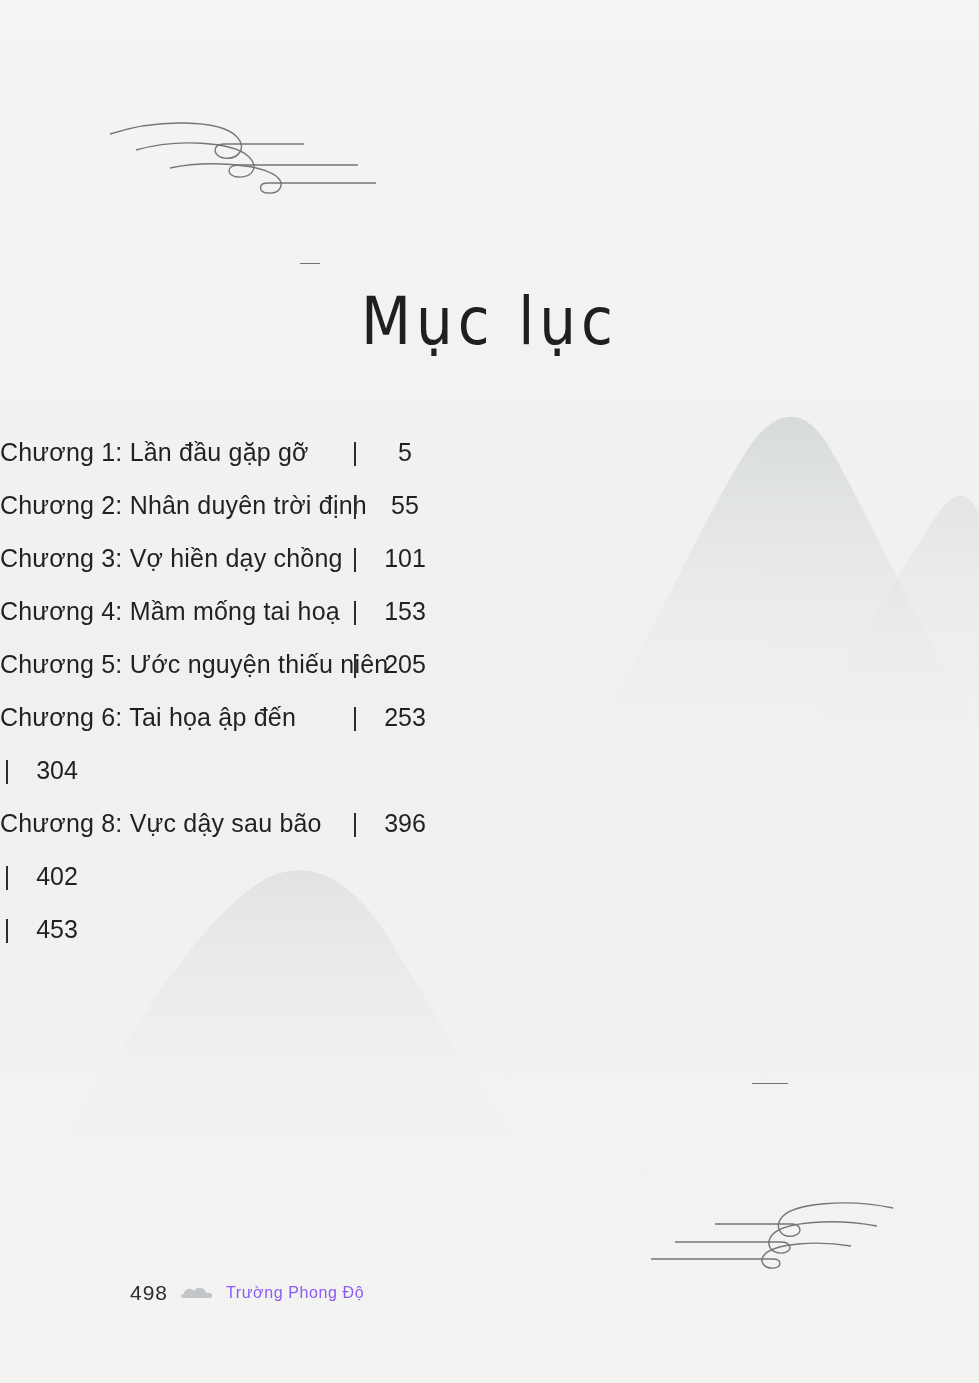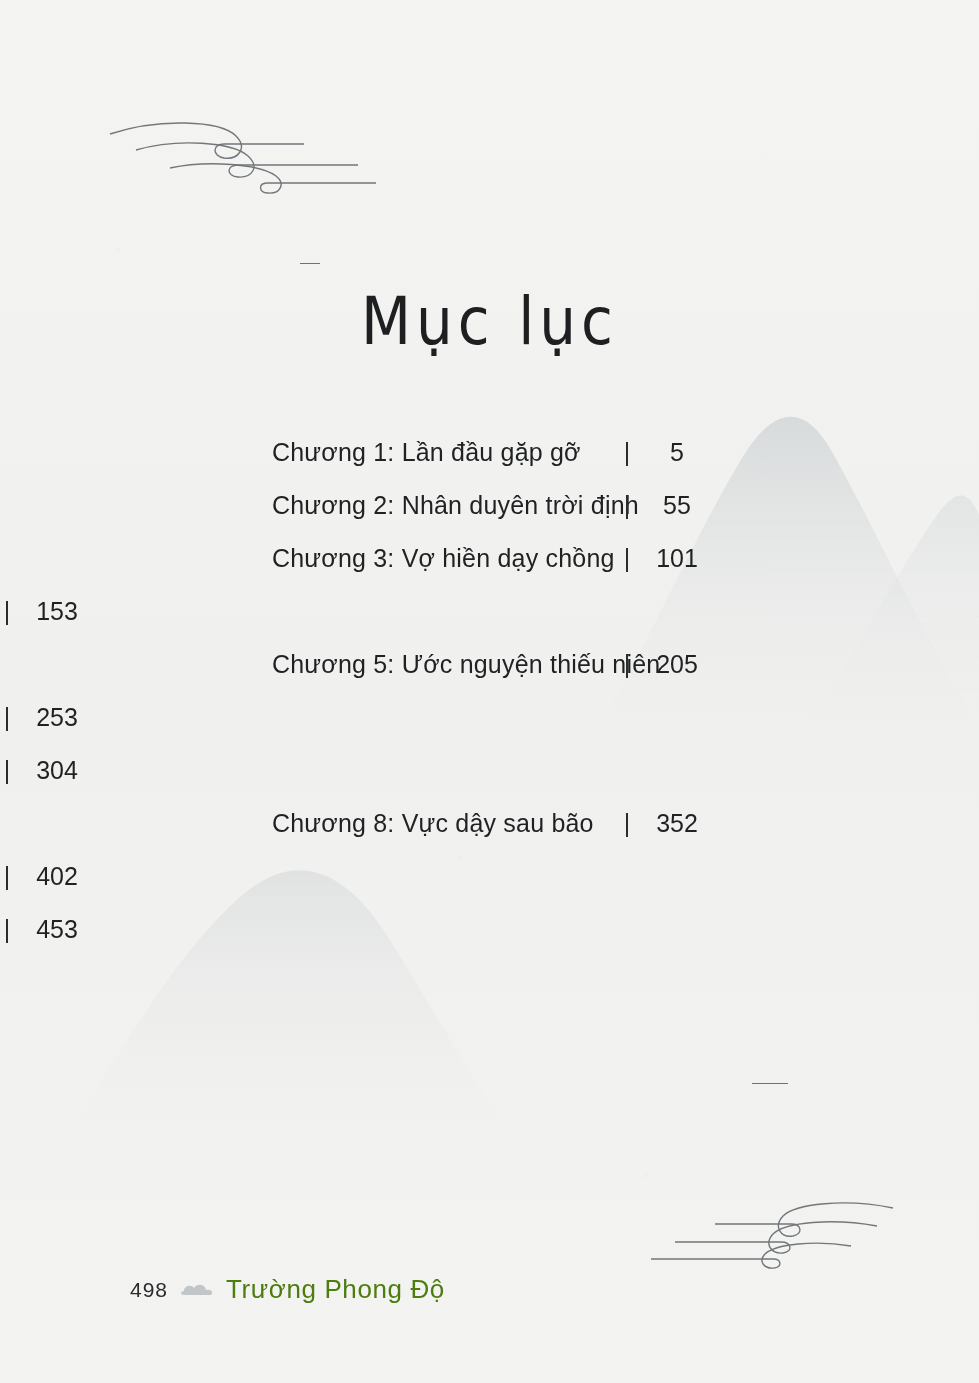--- a/index.html
+++ b/index.html
@@ -92,21 +92,20 @@
   .toc-row {
     display: flex;
     align-items: baseline;
     height: 53px;
     font-size: 25px;
     color: #1f2123;
     font-family: "Liberation Sans", sans-serif;
   }
   .toc-label {
     width: 348px;
-    margin-left: 272px;
     white-space: nowrap;
     letter-spacing: 0.2px;
   }
   .toc-sep {
     width: 14px;
     text-align: center;
     color: #2a2c2e;
     font-size: 25px;
   }
   .toc-page {
@@ -128,22 +127,22 @@
   .footer-page-number {
     font-size: 21px;
     color: #2a2c2e;
     letter-spacing: 1px;
   }
   .footer-cloud {
     display: inline-block;
     line-height: 0;
   }
   .footer-book-title {
-    font-size: 26px;
-    color: #4d7c0f;
+    font-size: 16px;
+    color: #8b5cf6;
     letter-spacing: 0.6px;
   }
 </style>
 </head>
 <body>
 
 <div class="paper-texture"></div>
 
 <svg class="mountain-right" viewBox="0 0 420 330" preserveAspectRatio="none">
   <defs>
@@ -199,40 +198,42 @@
     <span class="toc-label">Chương 2: Nhân duyên trời định</span>
     <span class="toc-sep">|</span>
     <span class="toc-page">55</span>
   </div>
   <div class="toc-row">
     <span class="toc-label">Chương 3: Vợ hiền dạy chồng</span>
     <span class="toc-sep">|</span>
     <span class="toc-page">101</span>
   </div>
   <div class="toc-row">
+    <span class="toc-label">Chương 4: Mầm mống tai hoạ</span>
     <span class="toc-sep">|</span>
     <span class="toc-page">153</span>
   </div>
   <div class="toc-row">
     <span class="toc-label">Chương 5: Ước nguyện thiếu niên</span>
     <span class="toc-sep">|</span>
     <span class="toc-page">205</span>
   </div>
   <div class="toc-row">
+    <span class="toc-label">Chương 6: Tai họa ập đến</span>
     <span class="toc-sep">|</span>
     <span class="toc-page">253</span>
   </div>
   <div class="toc-row">
     <span class="toc-sep">|</span>
     <span class="toc-page">304</span>
   </div>
   <div class="toc-row">
     <span class="toc-label">Chương 8: Vực dậy sau bão</span>
     <span class="toc-sep">|</span>
-    <span class="toc-page">352</span>
+    <span class="toc-page">396</span>
   </div>
   <div class="toc-row">
     <span class="toc-sep">|</span>
     <span class="toc-page">402</span>
   </div>
   <div class="toc-row">
     <span class="toc-sep">|</span>
     <span class="toc-page">453</span>
   </div>
 </div>

